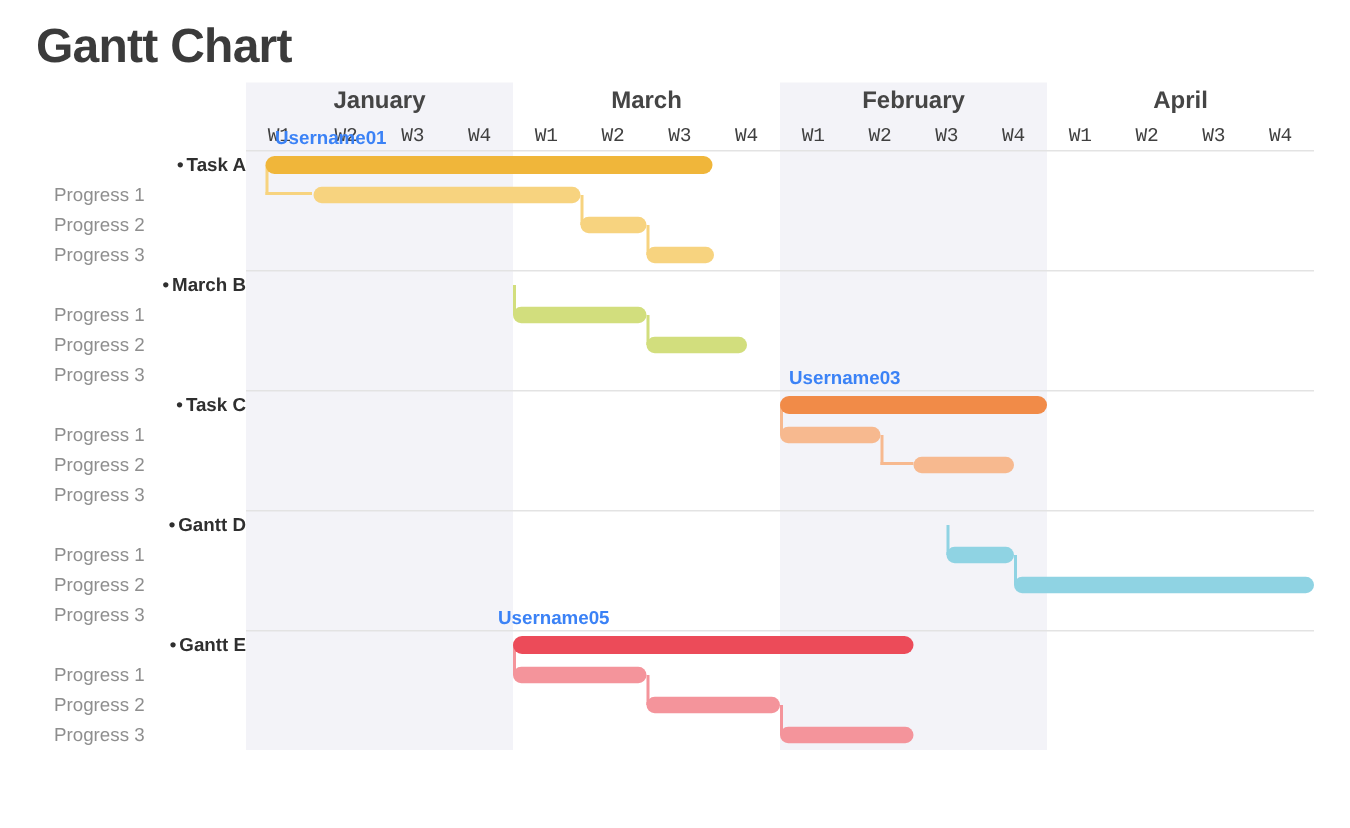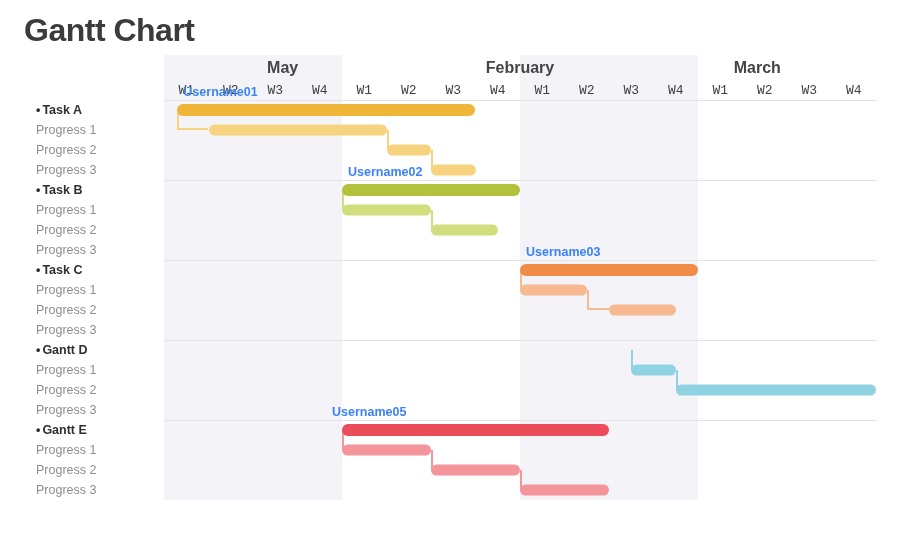--- a/index.html
+++ b/index.html
@@ -11,21 +11,21 @@
   .month-cell { flex: 1; text-align: center; font-weight: 700; color: #454545; font-size: 16px; padding: 4px 0; }
   .week-row .wk { flex: 1; text-align: center; font-size: 13px; color: #3f3f3f; padding: 2px 0; }
   .stripes { position: absolute; left: 140px; top: 0; width: 712px; height: 100%; display: flex; z-index: 0; }
   .stripe { flex: 1; }
   .stripe.alt { background: #f3f3f8; }
   .hline { position: absolute; left: 140px; width: 712px; height: 1px; background: #e3e3e3; z-index: 1; }
   .body { position: relative; }
   .rows { position: relative; z-index: 2; }
   .row { display: flex; height: 20px; align-items: center; }
   .row-label { width: 140px; font-size: 12.5px; color: #8e8e8e; padding-left: 12px; }
-  .row-label.task { font-weight: 700; color: #2f2f2f; }
+  .row-label.task { font-weight: 700; color: #2f2f2f; text-align: right; }
   .row-label.task::before { content: "•"; margin-right: 2px; }
   .track { position: relative; flex: 1; height: 100%; }
   .bar { position: absolute; height: 11px; top: 50%; transform: translateY(-50%); border-radius: 6px; }
   .bar.main { height: 12px; }
   .owner { position: absolute; font-size: 12.5px; font-weight: 700; color: #3b82f6; white-space: nowrap; top: -15px; }
   .conn { position: absolute; border-left: 2px solid; border-bottom: 2px solid; z-index: 1; }
 </style>
 </head>
 <body>
 
@@ -33,23 +33,24 @@
   <div class="title">Gantt Chart</div>
   <div class="chart" id="chart">
       <div style="position: relative;">
         <div class="stripes">
           <div class="stripe alt"></div>
           <div class="stripe"></div>
           <div class="stripe alt"></div>
           <div class="stripe"></div>
         </div>
         <div class="month-row" style="position: relative; z-index: 2;">
-          <div class="month-cell">May</div>
+          <div class="month-cell">January</div>
+          <div class="month-cell">March</div>
           <div class="month-cell">February</div>
-          <div class="month-cell">March</div>
+          <div class="month-cell">April</div>
         </div>
         <div class="week-row" style="position: relative; z-index: 2; font-family: Liberation Mono, monospace;">
           <div class="wk">W1</div>
           <div class="wk">W2</div>
           <div class="wk">W3</div>
           <div class="wk">W4</div>
           <div class="wk">W1</div>
           <div class="wk">W2</div>
           <div class="wk">W3</div>
           <div class="wk">W4</div>
@@ -107,25 +108,21 @@
               <div class="bar" style="background: rgb(247, 211, 127); left: 222.5px; width: 44.5px;"></div>
             </div>
           </div>
           <div class="row">
             <div class="row-label">Progress 3</div>
             <div class="track">
               <div class="bar" style="background: rgb(247, 211, 127); left: 267px; width: 44.5px;"></div>
             </div>
           </div>
           <div class="row">
-            <div class="row-label task">Task B</div>
-            <div class="track">
-              <div class="owner" style="left: 184px;">Username02</div>
-              <div class="bar main" style="background: rgb(178, 194, 59); left: 178px; width: 178px;"></div>
-            </div>
+            <div class="row-label task">March B</div>
           </div>
           <div class="row">
             <div class="row-label">Progress 1</div>
             <div class="track">
               <div class="bar" style="background: rgb(210, 222, 125); left: 178px; width: 89px;"></div>
             </div>
           </div>
           <div class="row">
             <div class="row-label">Progress 2</div>
             <div class="track">

